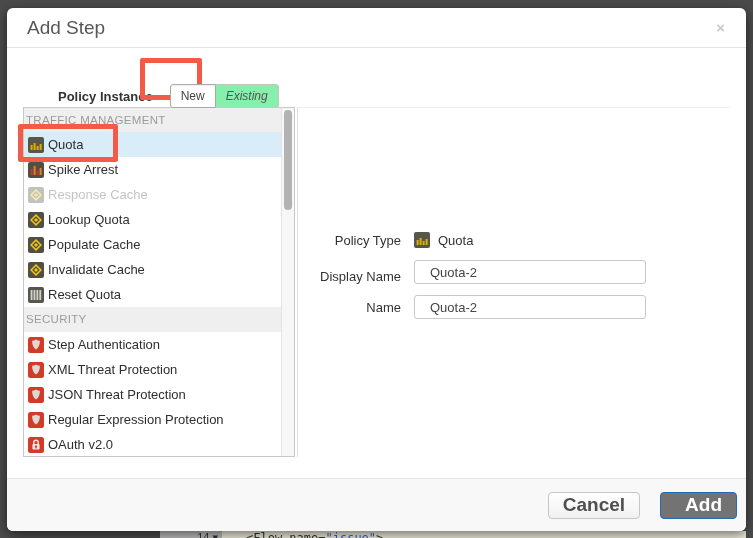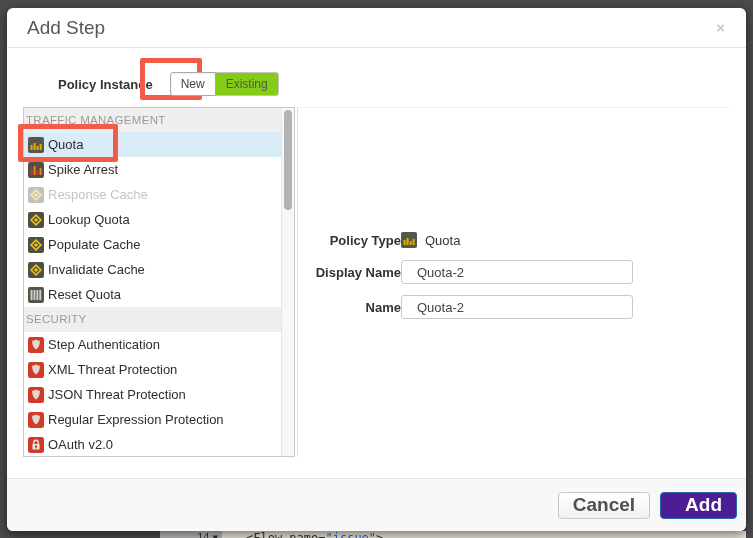--- a/index.html
+++ b/index.html
@@ -39,34 +39,34 @@
   .modal-title {
     position:absolute; left:20px; top:9px;
     font-size:19px; font-weight:400; color:#575757;
   }
   .close-x {
     position:absolute; right:21px; top:12px;
     color:#c9c9c9; font-size:15px; font-weight:bold; cursor:pointer; line-height:1;
   }
 
   
-  .pi-row { position:absolute; left:51px; top:64px; height:24px; display:flex; align-items:center;justify-content:space-between; }
+  .pi-row { position:absolute; left:51px; top:76px; height:24px; display:flex; align-items:center;justify-content:space-between; }
   .pi-label { font-size:13px; font-weight:bold; color:#333; margin-right:17px; }
   .seg-btn {
     height:24px; padding:0 10px; font-size:12px; color:#444;
     border:1px solid #bbb; background:#fff; cursor:pointer;
     font-family:"Liberation Sans", sans-serif; line-height:22px;
   }
   .seg-btn.active {
     border-radius:3px 0 0 3px; background:#fff; border-color:#a9a9a9;
     box-shadow:inset 0 1px 2px rgba(0,0,0,.08); position:relative; z-index:2;
   }
   .seg-btn.inactive {
-    border-radius:0 3px 3px 0; background:#84cc16; border-color:#c4c4c4;
-    margin-left:-1px; color:#555;
+    border-radius:0 3px 3px 0; background:#86efac; border-color:#c4c4c4;
+    margin-left:-1px; color:#555;font-style:italic;
   }
 
   
   .policy-list {
     position:absolute; left:16px; top:99px; width:272px; height:350px;
     border:1px solid #c9c9c9; background:#fff; display:flex;
   }
   .list-items { flex:1; overflow:hidden; }
   .list-scrollbar {
     width:13px; background:#f7f7f7; border-left:1px solid #e5e5e5; position:relative;
@@ -88,22 +88,22 @@
   .list-item.disabled { color:#c4c4c4; }
   .list-item.disabled .li-icon { opacity:.35; }
 
   
   .right-panel {
     position:absolute; left:290px; top:99px; width:433px; height:350px;
     border-left:1px solid #ddd; border-top:1px solid #eee; background:#fff;
   }
   .form-row { position:absolute; left:0; height:24px; display:flex; align-items:center; }
   .form-label {
-    width:103px; text-align:right; font-size:13px; font-weight:bold; color:#333;
-    flex:0 0 103px; 
+    width:103px; text-align:right; font-size:13px; font-weight:normal; color:#333;
+    flex:0 0 103px; margin-right:13px;
   }
   .ptype-value { display:flex; align-items:center; font-size:13px; color:#333; }
   .ptype-value .li-icon { width:16px; height:16px; margin-right:8px; }
   .form-input {
     width:232px; height:24px; border:1px solid #c9c9c9; border-radius:3px;
     padding:0 15px; font-size:13px; color:#444; background:#fff;
     font-family:"Liberation Sans", sans-serif;
   }
 
   
@@ -113,21 +113,21 @@
     display:flex; align-items:center; justify-content:flex-end; padding-right:9px;
   }
   .btn {
     height:27px; padding:0 14px; font-size:19px; font-weight:bold;
     border-radius:4px; cursor:pointer; font-family:"Liberation Sans", sans-serif;
   }
   .btn-cancel {
     background:linear-gradient(#fff,#f0f0f0); border:1px solid #c6c6c6; color:#4f4f4f;
   }
   .btn-add {
-    background:#4c1d95; border:1px solid #2368b0; color:#fff; margin-left:10px;padding-left:24px;
+    background:#737373; border:1px solid #2368b0; color:#fff; margin-left:20px;padding-left:24px;
   }
 
   
   .annotation {
     position:absolute; border:5px solid #f25b47; border-radius:2px; pointer-events:none;
   }
   .ann-new { left:133px; top:50px; width:62px; height:42px; }
   .ann-quota { left:11px; top:116px; width:100px; height:38px; }
 </style>
 </head>
@@ -282,21 +282,21 @@
   <div class="right-panel">
     <div class="form-row" style="top:120px;">
       <span class="form-label">Policy Type</span>
       <span class="ptype-value">
         <svg class="li-icon">
             <use href="#sym-quota"></use>
           </svg>
         <span>Quota</span>
       </span>
     </div>
-    <div class="form-row" style="top:152px;">
+    <div class="form-row" style="top:152px;align-items:flex-end;">
       <span class="form-label">Display Name</span>
       <input class="form-input" type="text" value="Quota-2" style="">
     </div>
     <div class="form-row" style="top:187px;">
       <span class="form-label">Name</span>
       <input class="form-input" type="text" value="Quota-2" style="">
     </div>
   </div>
 
   <div class="modal-footer">

